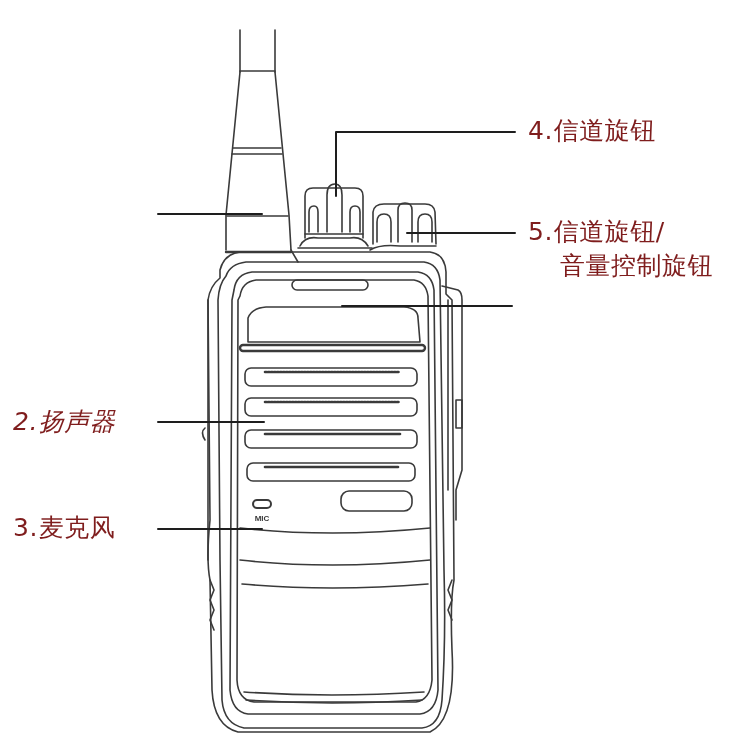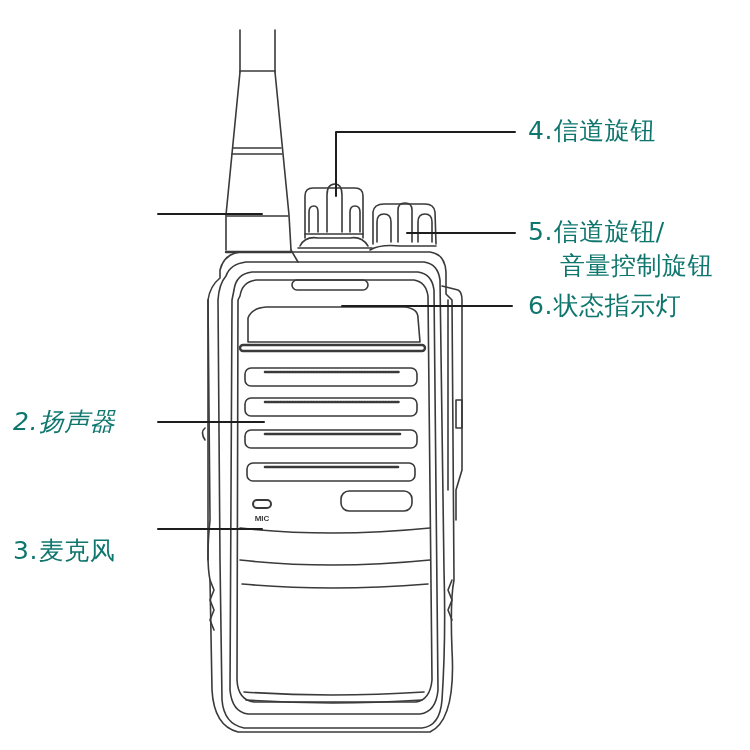--- a/index.html
+++ b/index.html
@@ -1,20 +1,20 @@
 <!DOCTYPE html>
 <html><head>
   <meta charset="utf-8">
   <style>
     html, body { margin: 0; padding: 0; background: #ffffff; }
     body { width: 750px; height: 750px; position: relative; overflow: hidden;
            font-family: "DejaVu Sans", "Liberation Sans", sans-serif; color: #2a2a2a; }
     .stage { position: absolute; left: 0; top: 0; width: 750px; height: 750px; }
     svg.drawing { position: absolute; left: 0; top: 0; width: 750px; height: 750px; }
-    .label { position: absolute; font-size: 25px; line-height: 30px; color: #0f766e;
+    .label { position: absolute; font-size: 25px; line-height: 30px; color: #7f1d1d;
              white-space: nowrap; letter-spacing: 0.5px; }
     .label .num { margin-right: 1px; }
     .line2 { display: block; }
   </style>
 </head>
 <body>
 
 <div class="stage">
 
   <svg class="drawing" viewBox="0 0 750 750" xmlns="http://www.w3.org/2000/svg">
@@ -102,28 +102,25 @@
         <line x1="158" y1="529" x2="262" y2="529"></line>
       </g>
     </g>
 
     <text x="262" y="521" font-size="8" font-weight="bold" text-anchor="middle" fill="#3a3a3a" font-family="Liberation Sans, sans-serif">MIC</text>
   </svg>
 
   <div class="label" style="left:13px; top:407px;font-style:italic;">
     <span class="num">2.</span><span>扬声器</span>
   </div>
-  <div class="label" style="left:13px; top:536px;">
+  <div class="label" style="left:13px; top:513px;">
     <span class="num">3.</span><span>麦克风</span>
   </div>
 
   <div class="label" style="left:528px; top:116px;">
     <span class="num">4.</span><span>信道旋钮</span>
   </div>
   <div class="label" style="left:528px; top:217px;">
     <span class="num">5.</span><span>信道旋钮/</span>
     <span class="line2" style="margin-left:32px; margin-top:4px;">音量控制旋钮</span>
   </div>
-  <div class="label" style="left:528px; top:291px;">
-    <span class="num">6.</span><span>状态指示灯</span>
-  </div>
 
 </div>
 
 </body></html>

